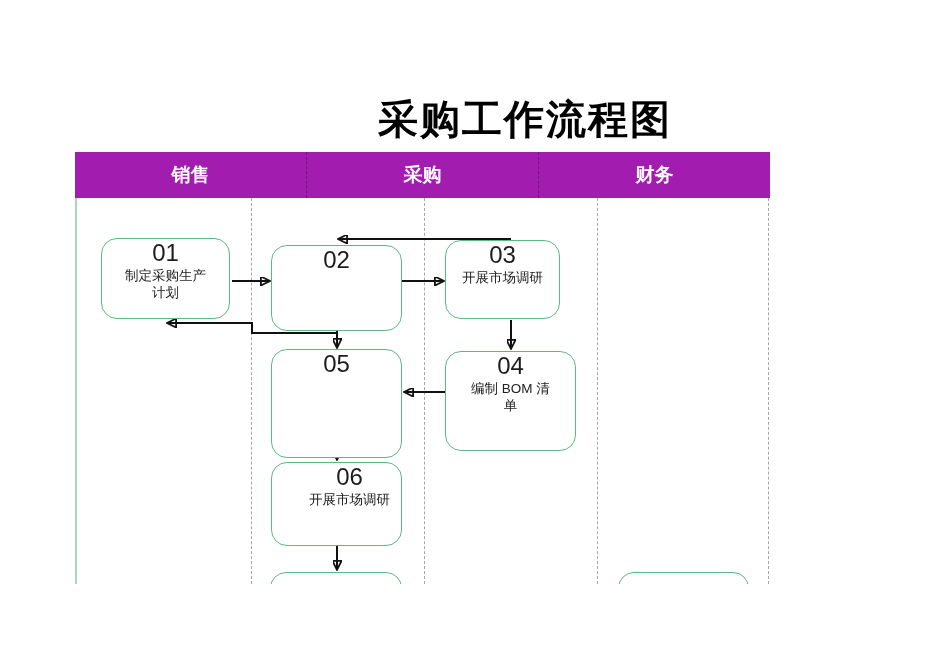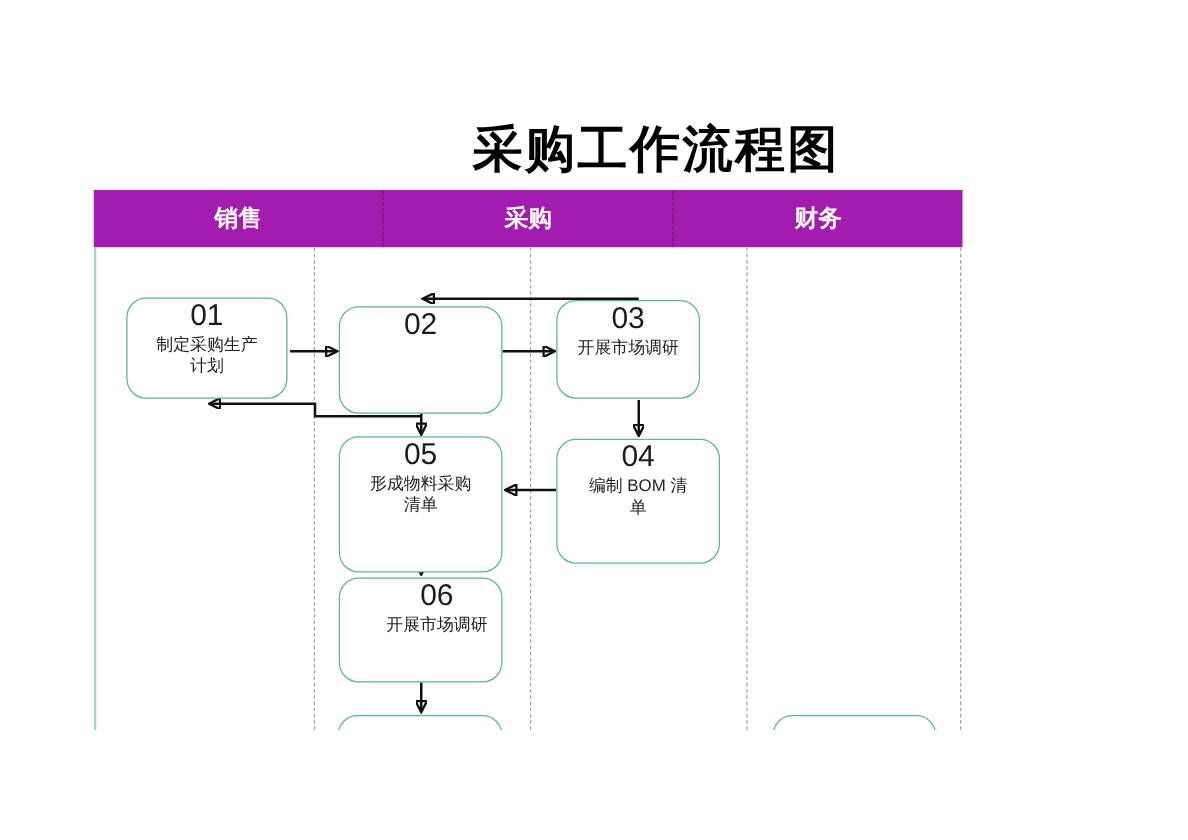--- a/index.html
+++ b/index.html
@@ -116,21 +116,20 @@
     <div class="node-label">开展市场调研</div>
   </div>
 
   <div class="flow-node n04">
     <div class="node-num">04</div>
     <div class="node-label">编制 BOM 清单</div>
   </div>
 
   <div class="flow-node n05">
     <div class="node-num">05</div>
-    <div class="node-label">形成物料采购清单</div>
   </div>
 
   <div class="flow-node n06">
     <div class="node-num">06</div>
     <div class="node-label">开展市场调研</div>
   </div>
 
 </div>
 
 </body></html>

